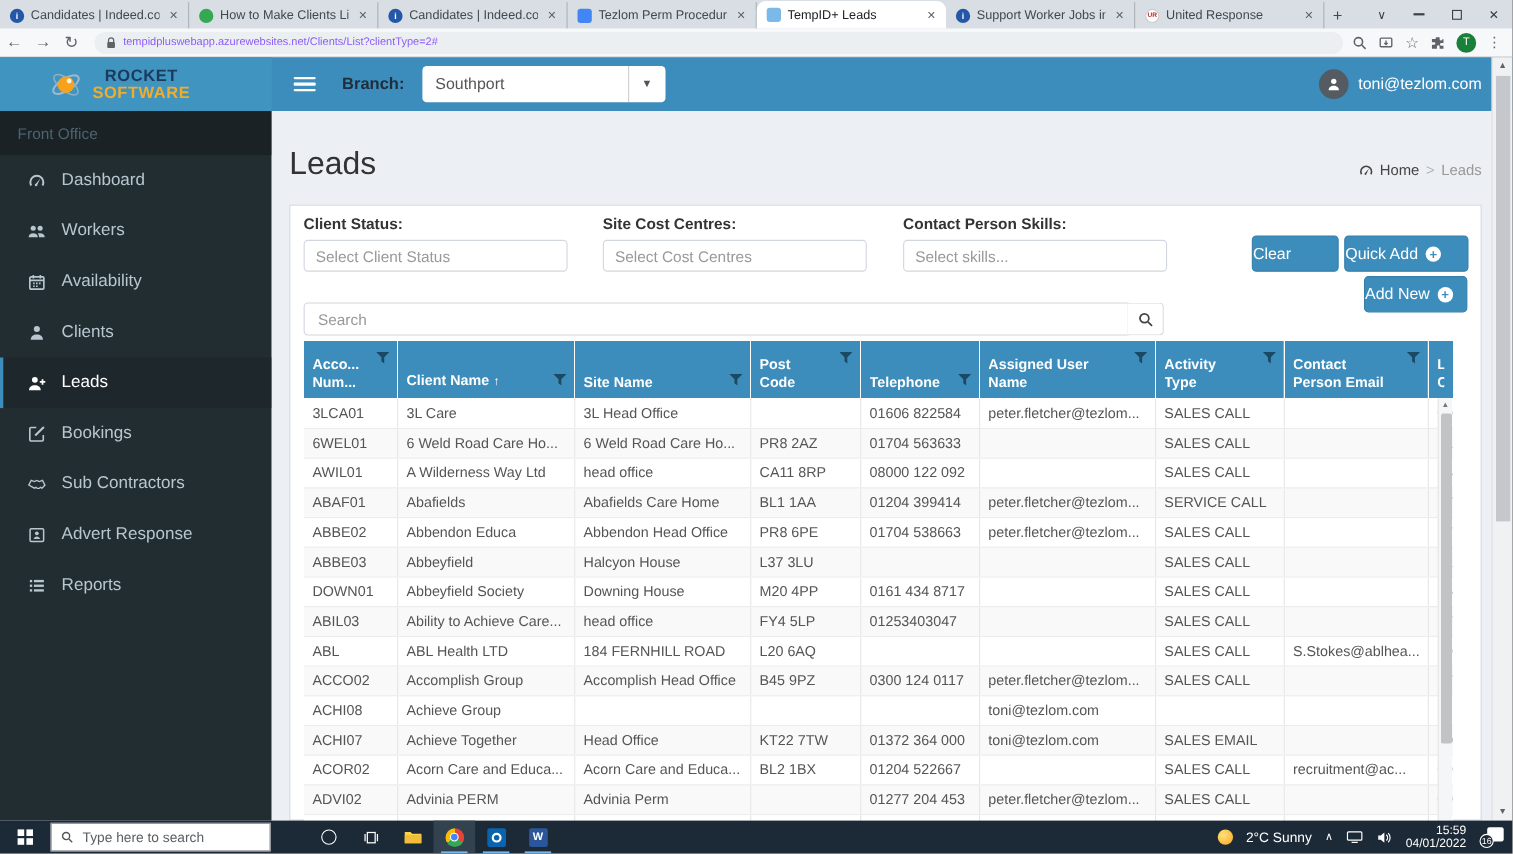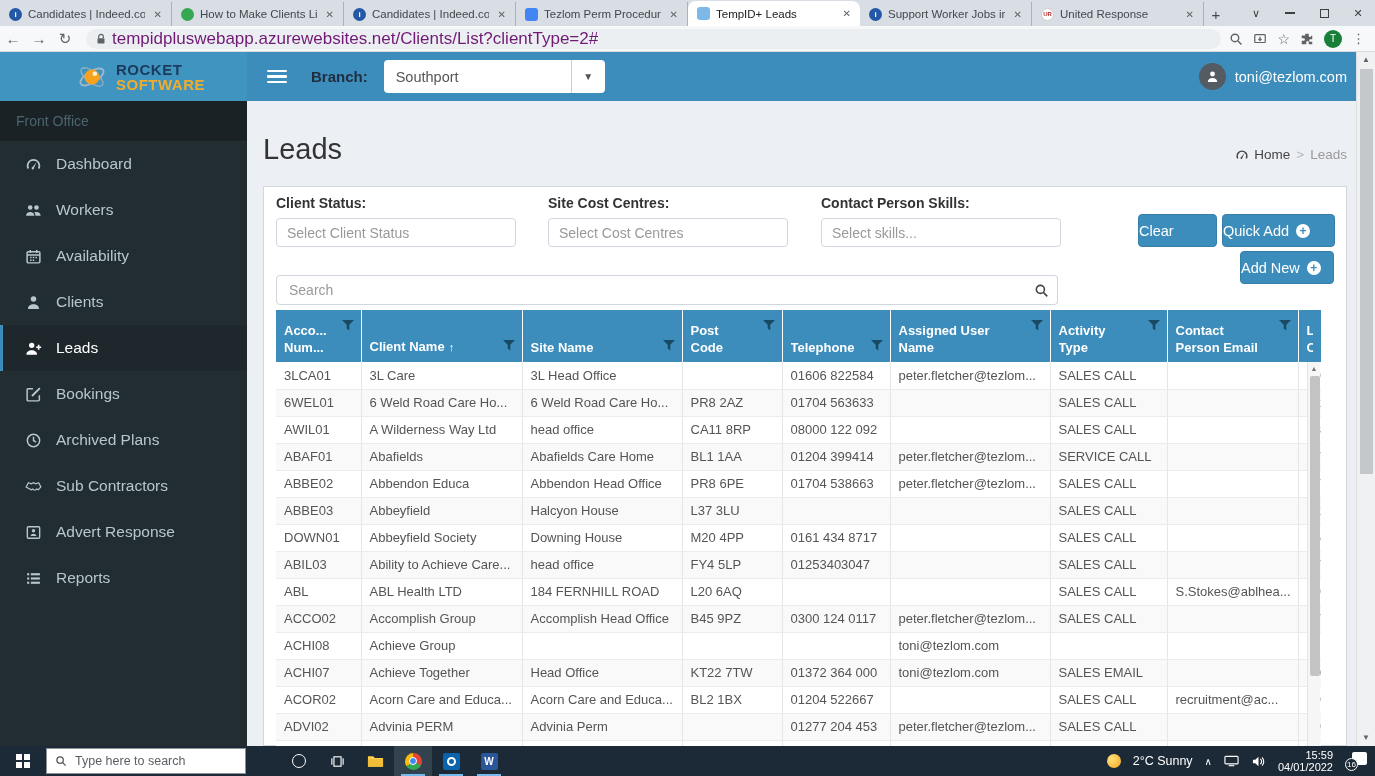--- a/index.html
+++ b/index.html
@@ -20,30 +20,30 @@
   .fav-ur { background:#fff; border:1px solid #ccc; border-radius:50%; color:#b03030; font-size:6px; }
   .newtab-btn { width:24px; height:24px; display:flex; align-items:center; justify-content:center; font-size:15px; color:#44484c; }
   .win-controls { position:absolute; right:0; top:0; height:26px; display:flex; align-items:center; }
   .wc { width:34px; height:26px; display:flex; align-items:center; justify-content:center; color:#3c4043; font-size:11px; }
   .wc-min-bar { width:10px; height:1.5px; background:#3c4043; }
   .wc-max-box { width:9px; height:9px; border:1.2px solid #3c4043; }
 
   .addrbar { position:absolute; left:0; top:26px; width:1375px; height:26px; background:#f7f8f9; display:flex; align-items:center; border-bottom:1px solid #d7dade; }
   .nav-ico { font-size:15px; color:#5f6368; width:26px; text-align:center; }
   .url-pill { height:20px; flex:1; margin:0 8px; background:#eceff2; border-radius:10px; display:flex; align-items:center; padding:0 10px; gap:6px; }
-  .url-text { font-size:17px; color:#701a75; white-space:nowrap; overflow:hidden; }
+  .url-text { font-size:10px; color:#8b5cf6; white-space:nowrap; overflow:hidden; }
   .addr-right { display:flex; align-items:center; gap:10px; padding-right:10px; }
   .addr-right svg { display:block; }
   .star { font-size:14px; color:#5f6368; }
   .avatar-t { width:18px; height:18px; border-radius:50%; background:#188038; color:#fff; font-size:10px; display:flex; align-items:center; justify-content:center; }
   .dots { font-size:13px; color:#5f6368; }
 
   
   .appheader { position:absolute; left:0; top:52px; width:1375px; height:49px; background:#3c8dbc; display:flex; align-items:center; }
-  .logo-area { width:247px; height:49px; background:#4094c0; display:flex; align-items:center; padding-left:76px; gap:8px; flex:0 0 247px; }
+  .logo-area { width:247px; height:49px; background:#4094c0; display:flex; align-items:center; padding-left:44px; gap:8px; flex:0 0 247px;text-align:center; }
   .logo-text { line-height:15px; font-size:15px; font-weight:bold; letter-spacing:.5px; }
   .logo-l1 { color:#1b3a5c; }
   .logo-l2 { color:#f0ad2d; }
   .hamburger { margin-left:20px; width:20px; display:flex; flex-direction:column; gap:3px; }
   .hamburger span { display:block; height:2.5px; background:#fff; border-radius:1px; }
   .branch-label { margin-left:24px; font-size:15px; font-weight:bold; color:#1f2d3d; }
   .branch-select { margin-left:16px; width:221px; height:33px; background:#fff; border-radius:4px; display:flex; align-items:center; overflow:hidden; }
   .branch-value { flex:1; padding-left:12px; font-size:14.5px; color:#555; }
   .branch-arrow { width:34px; height:33px; border-left:1px solid #ccc; display:flex; align-items:center; justify-content:center; color:#555; font-size:10px; }
   .user-area { margin-left:auto; display:flex; align-items:center; gap:9px; padding-right:28px; }
@@ -287,27 +287,20 @@
       <span>Leads</span>
     </div>
     <div class="sb-item">
       <svg viewBox="0 0 16 16" fill="none" stroke="currentColor" stroke-width="1.4">
           <path d="M13.5 8.8V13a1 1 0 0 1-1 1H3a1 1 0 0 1-1-1V3.5a1 1 0 0 1 1-1h4.5"></path>
           <path d="M6.6 9.4 14 2" stroke-width="1.8"></path>
         </svg>
       <span>Bookings</span>
     </div>
     <div class="sb-item">
-      <svg viewBox="0 0 16 16" fill="none" stroke="currentColor" stroke-width="1.4">
-          <circle cx="8" cy="8" r="5.8"></circle>
-          <path d="M8 4.5V8l2.4 1.5"></path>
-        </svg>
-      <span>Archived Plans</span>
-    </div>
-    <div class="sb-item">
       <svg viewBox="0 0 18 16" fill="none" stroke="currentColor" stroke-width="1.3">
           <path d="M1.2 8.5 3.6 4l3 1.1L9 4l2.4 1.1 3-1.1 2.4 4.5-2.8 3-1.6-.8-1.1 1h-2l-1.1-1-1.6.8z"></path>
         </svg>
       <span>Sub Contractors</span>
     </div>
     <div class="sb-item">
       <svg viewBox="0 0 16 16" fill="none" stroke="currentColor" stroke-width="1.3">
           <rect x="2.2" y="2.6" width="11.6" height="10.8" rx="1"></rect>
           <circle cx="8" cy="6.4" r="1.6" fill="currentColor" stroke="none"></circle>
           <path d="M5.2 11.3c.4-1.5 1.5-2.2 2.8-2.2s2.4.7 2.8 2.2z" fill="currentColor" stroke="none"></path>

